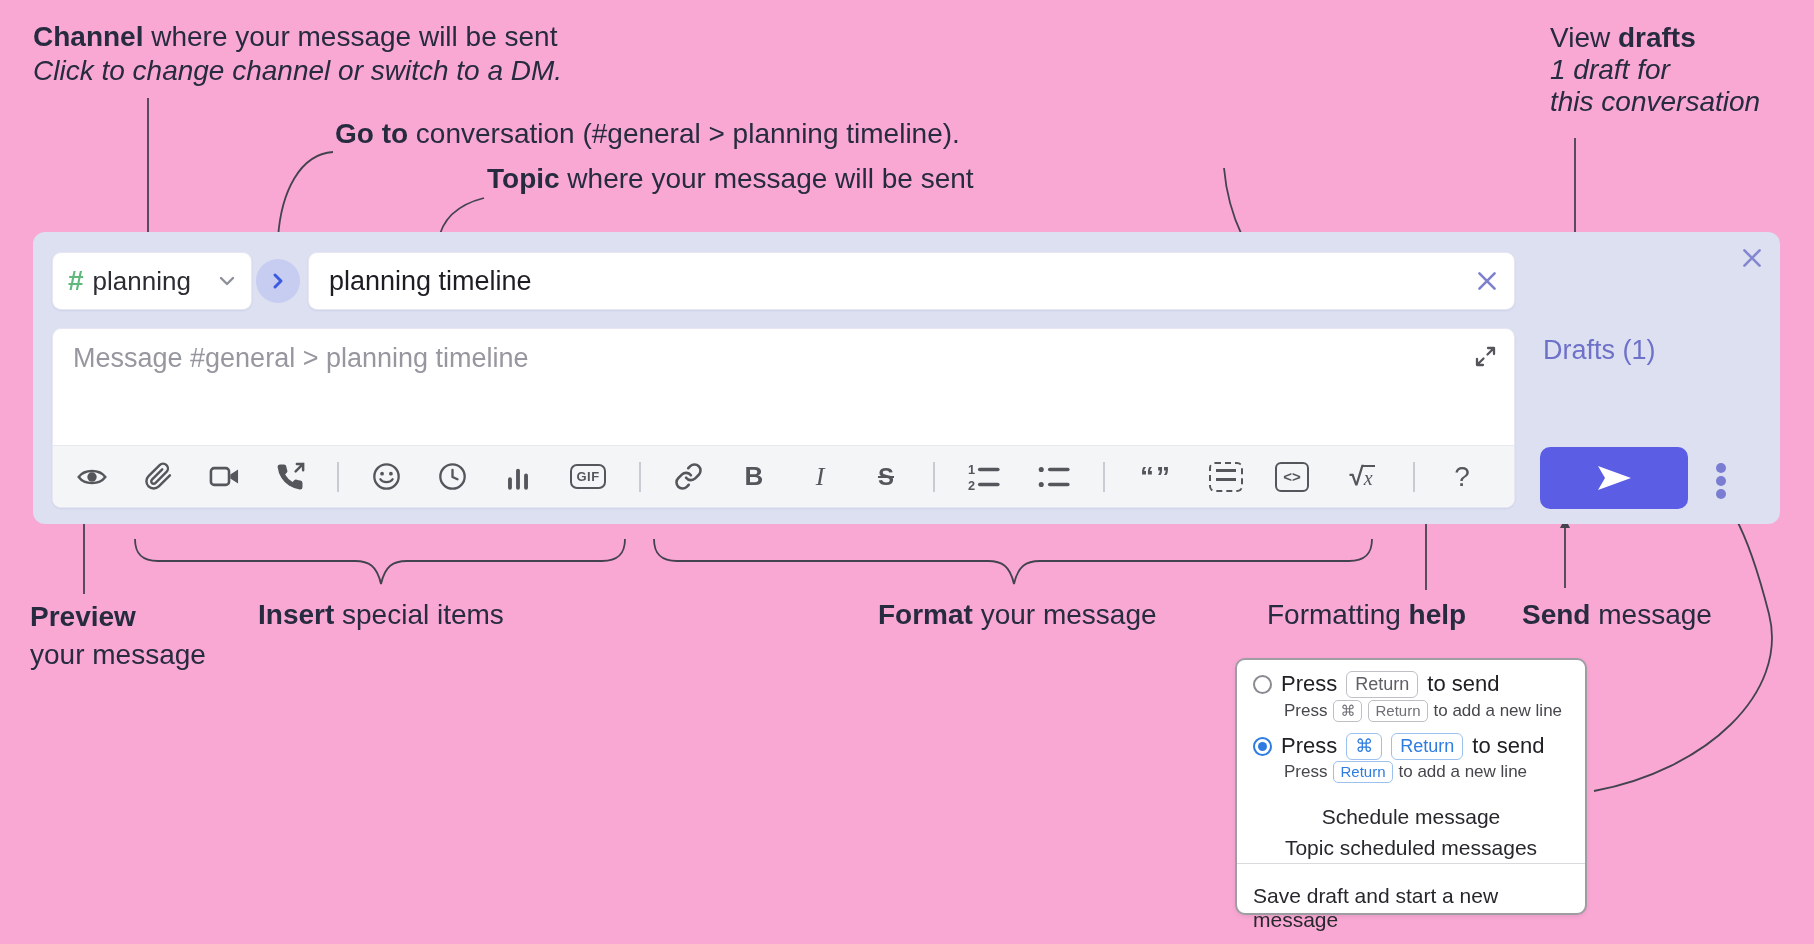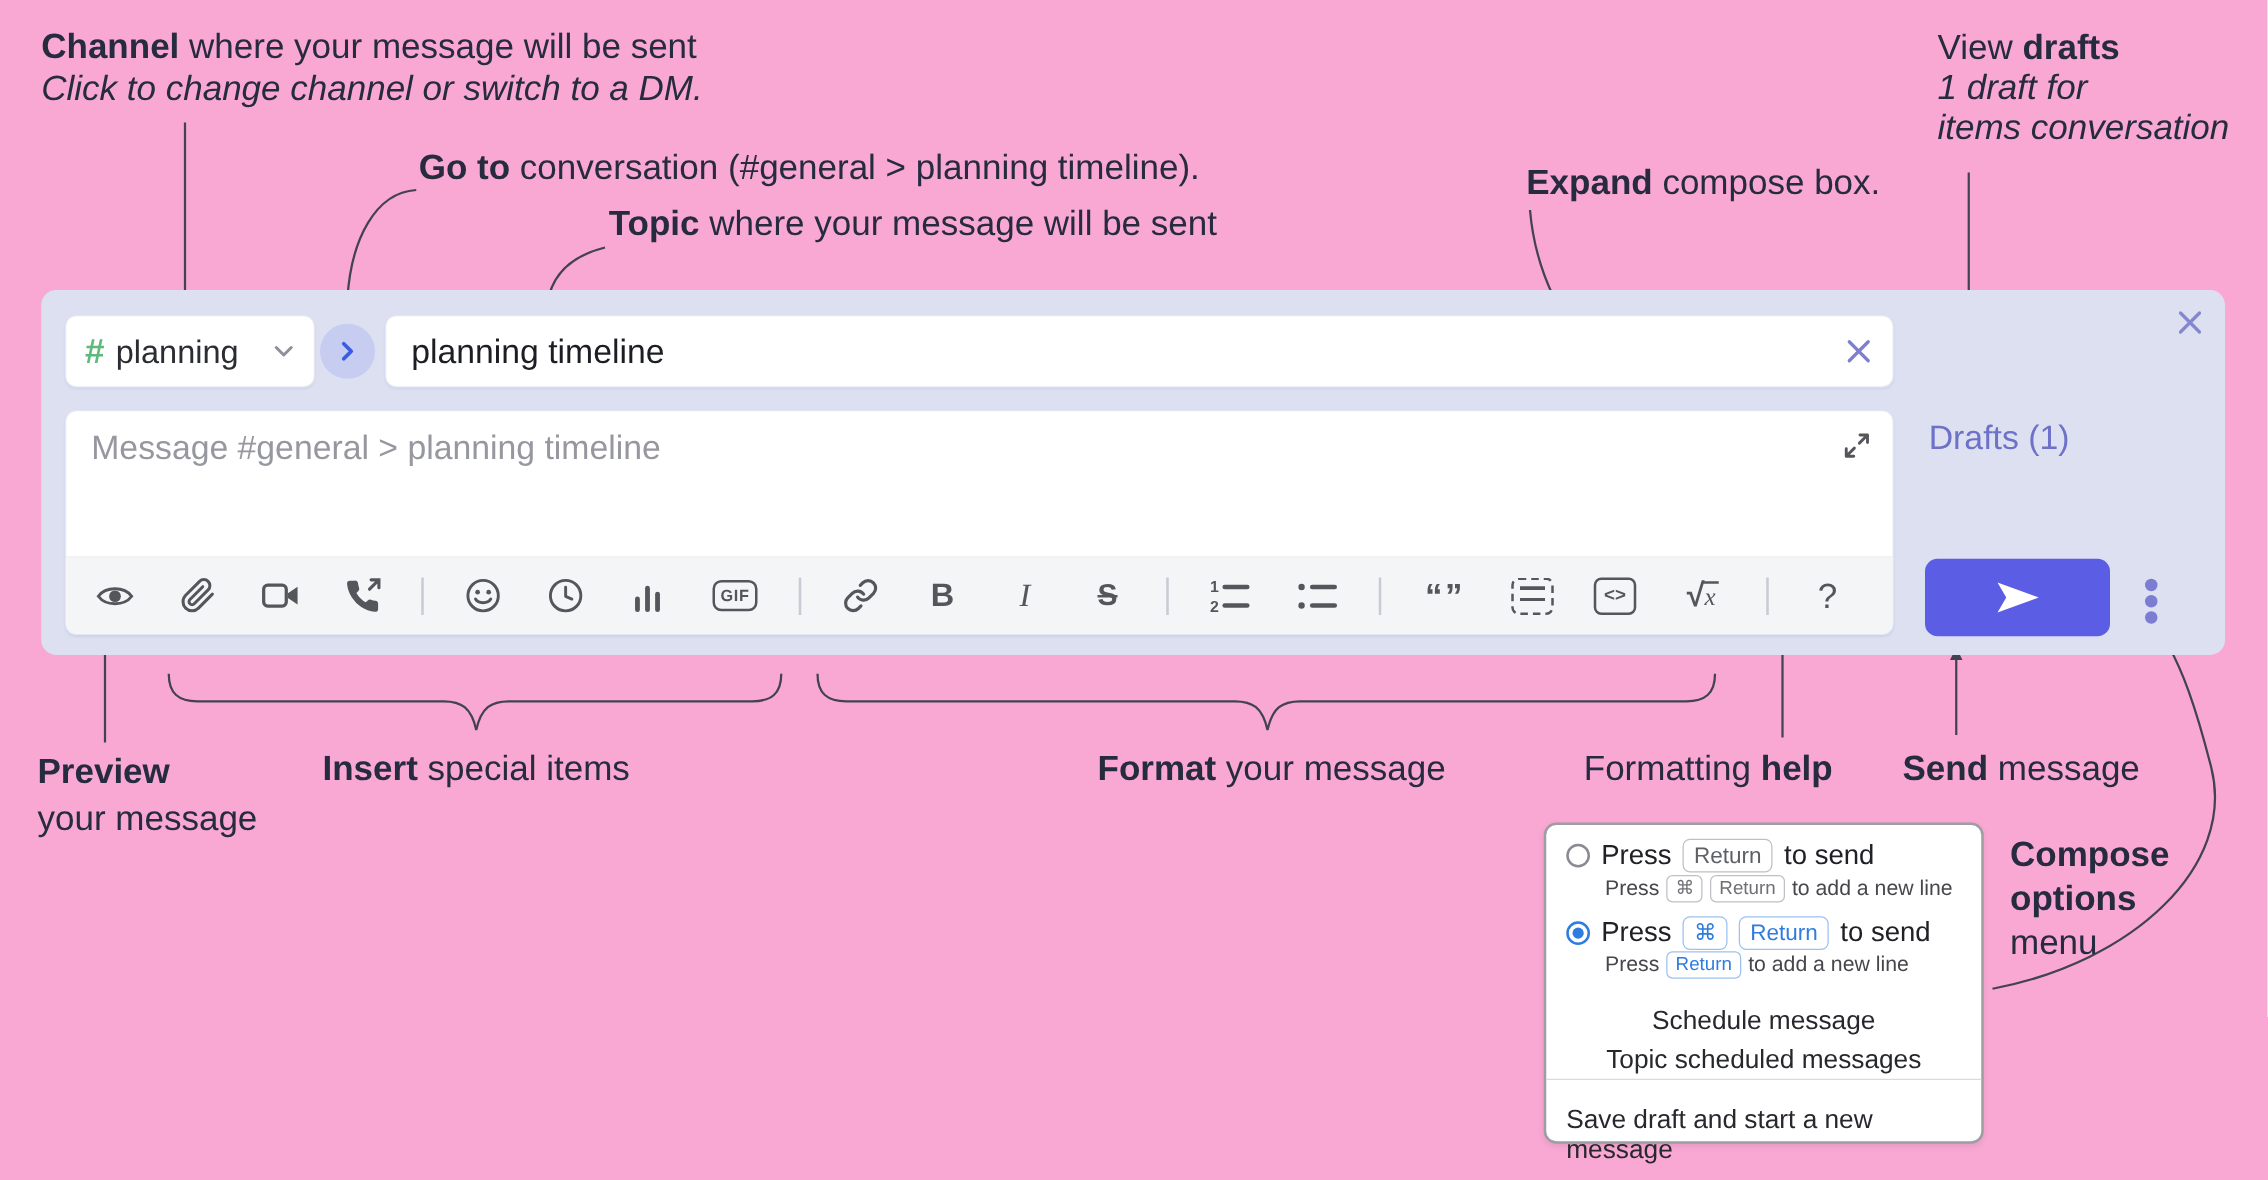--- a/index.html
+++ b/index.html
@@ -112,28 +112,25 @@
   </div>
 
   <div class="ann" style="left:335px;top:117px;">
     <span class="b">Go to</span><span> conversation (#general &gt; planning timeline).</span>
   </div>
 
   <div class="ann" style="left:487px;top:162px;text-align:right;">
     <span class="b">Topic</span><span> where your message will be sent</span>
   </div>
 
-  <div class="ann" style="left:1221px;top:129px;">
-    <span class="b">Expand</span><span> compose box.</span>
-  </div>
 
   <div class="ann" style="left:1550px;top:22px;line-height:32px;">
     <div><span>View </span><span class="b">drafts</span></div>
     <div class="i">1 draft for</div>
-    <div class="i">items conversation</div>
+    <div class="i">this conversation</div>
   </div>
 
   <div class="compose">
 
     <div class="pill whitebox">
       <span class="hash">#</span>
       <span class="pill-name">planning</span>
       <svg width="24" height="24" viewBox="0 0 24 24">
         <polyline points="6,9 12,15 18,9" fill="none" stroke="#8e9099" stroke-width="2.4" stroke-linecap="round" stroke-linejoin="round"></polyline>
       </svg>
@@ -313,25 +310,20 @@
   </div>
 
   <div class="ann" style="left:1267px;top:598px;">
     <span>Formatting </span><span class="b">help</span>
   </div>
 
   <div class="ann" style="left:1522px;top:598px;">
     <span class="b">Send</span><span> message</span>
   </div>
 
-  <div class="ann" style="left:1608px;top:666px;line-height:35px;">
-    <div class="b">Compose</div>
-    <div class="b">options</div>
-    <div>menu</div>
-  </div>
 
   <div class="popup">
 
     <div class="opt-main">
       <span class="radio"></span>
       <span>Press</span>
       <span class="key">Return</span>
       <span>to send</span>
     </div>
     <div class="opt-sub">

